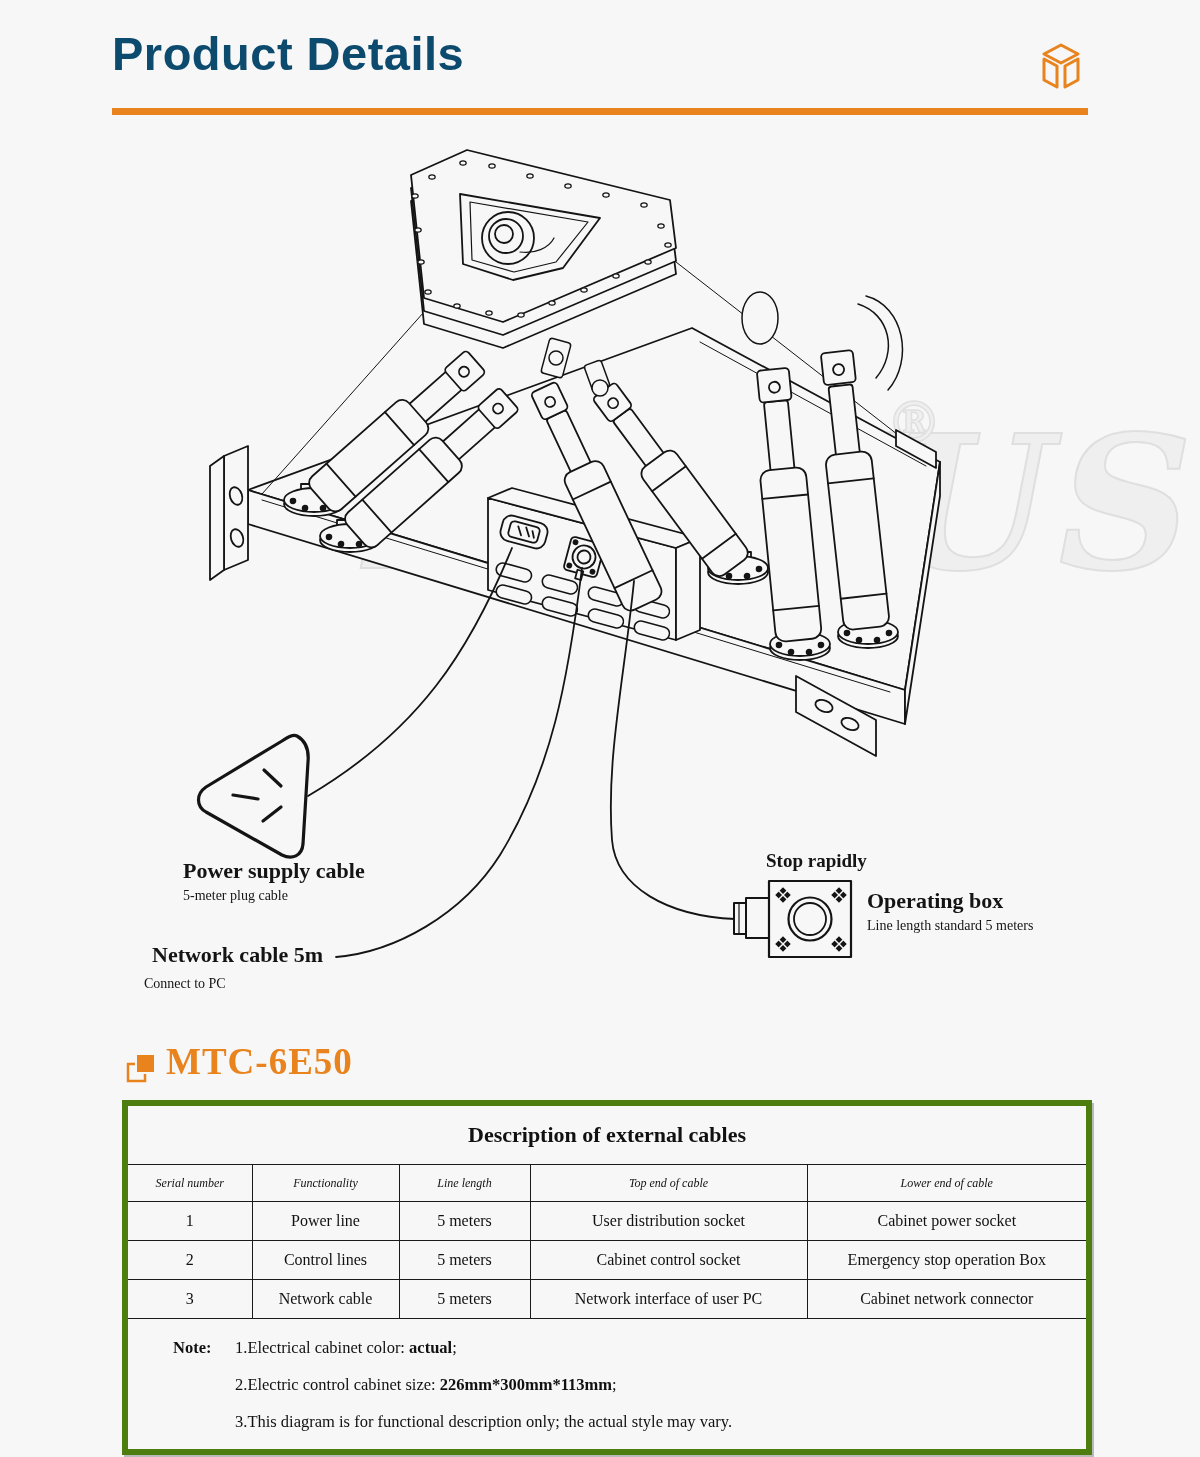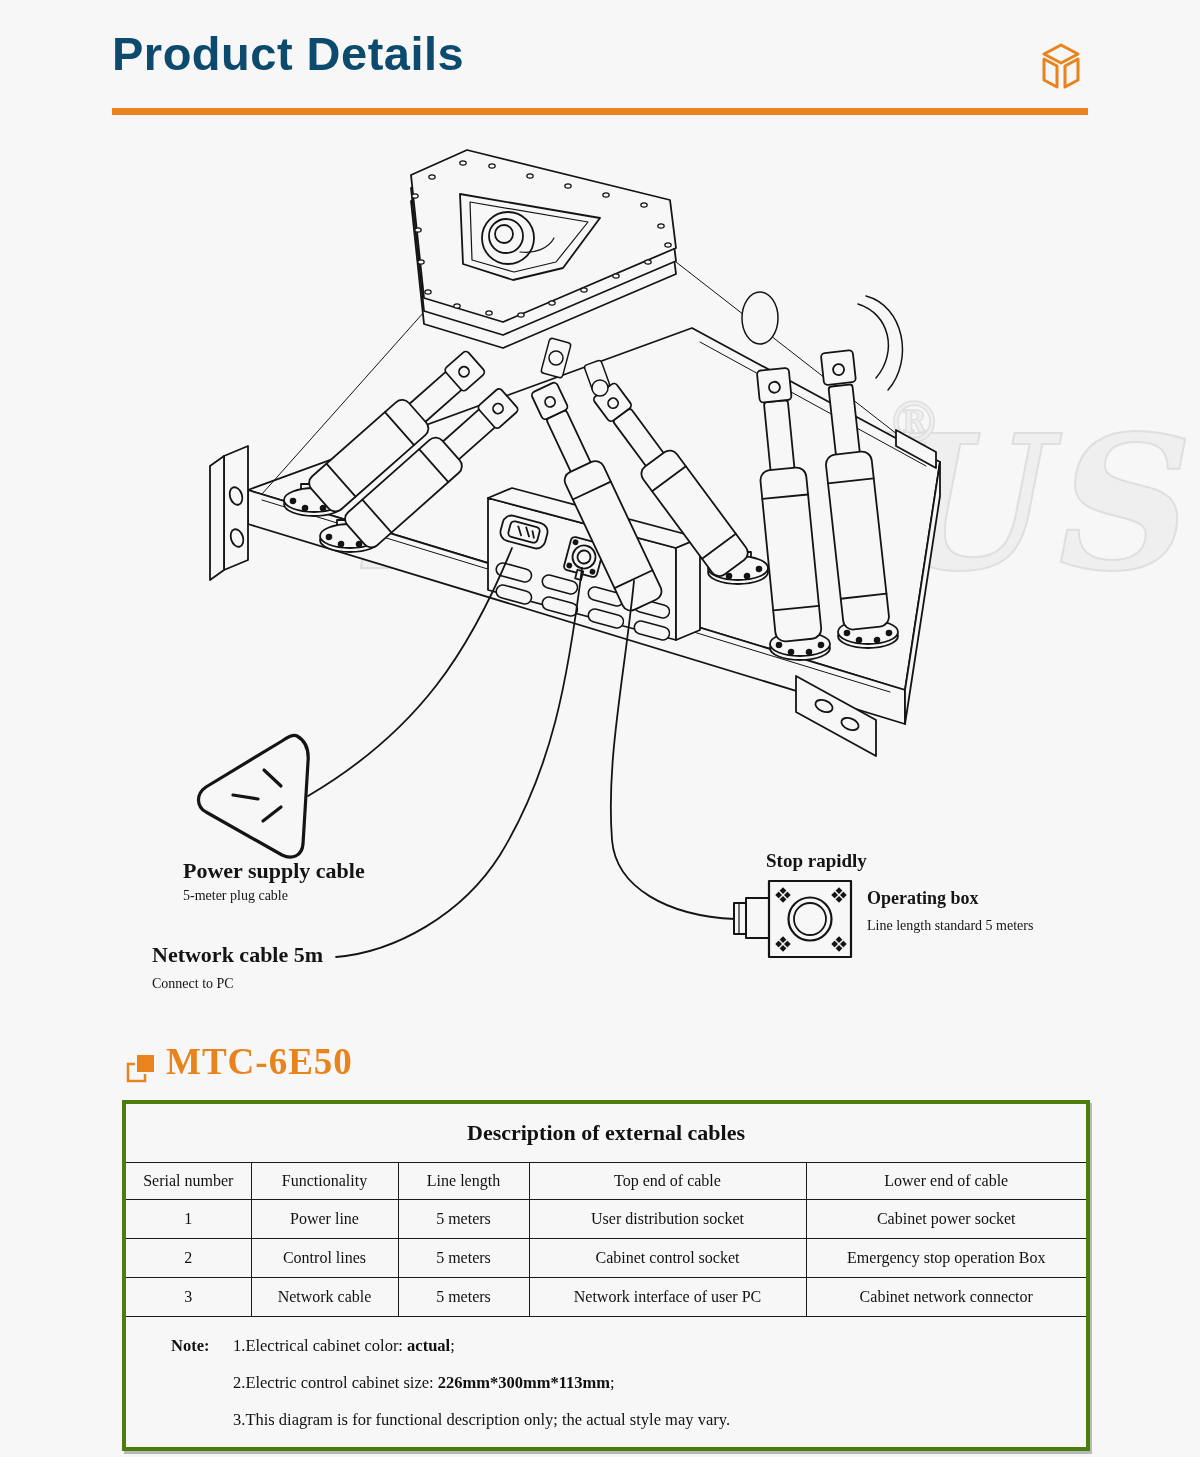--- a/index.html
+++ b/index.html
@@ -8,33 +8,33 @@
   
   .hdr-title{position:absolute;left:112px;top:26px;font-family:"Liberation Sans","DejaVu Sans",sans-serif;
              font-weight:700;font-size:47px;letter-spacing:.5px;color:#0c4a6e;}
   .hdr-rule{position:absolute;left:112px;top:108px;width:976px;height:7px;background:#e8831d;}
   .hdr-icon{position:absolute;left:1036px;top:42px;}
   
   .lbl{position:absolute;white-space:nowrap;}
   .lbl-b{font-weight:700;font-size:22px;}
   .lbl-r{font-size:14px;}
   .stop-lbl{font-weight:700;font-size:19px;}
-  .op-title{font-weight:700;font-size:18px;}
+  .op-title{font-weight:700;font-size:22px;}
   
   .model-icon{position:absolute;left:126px;top:1051px;}
   .model-title{position:absolute;left:166px;top:1040px;font-weight:700;font-size:37px;
                color:#e8831d;letter-spacing:1px;}
   
   .cable-table{position:absolute;left:122px;top:1100px;width:964px;border-collapse:collapse;
                background:#f7f7f7;table-layout:fixed;}
   .cable-table th,.cable-table td{border:1px solid #1a1a1a;text-align:center;
                font-family:"Liberation Serif","DejaVu Serif",serif;color:#111;}
-  .cable-table{border:4px solid #4d7c0f;box-shadow:2px 3px 0 rgba(0,0,0,.25);}
+  .cable-table{border:6px solid #4d7c0f;box-shadow:2px 3px 0 rgba(0,0,0,.25);}
   .t-title{height:56px;font-size:22px;font-weight:700;}
-  .t-head th{height:34px;font-size:16px;font-weight:400;}
+  .t-head th{height:34px;font-size:12px;font-weight:400;font-style:italic;}
   .t-row td{height:36px;font-size:16px;font-weight:400;}
   .t-note{height:128px;text-align:left !important;vertical-align:middle;}
   .note-grid{display:grid;grid-template-columns:62px auto;padding-left:44px;font-size:16.5px;}
   .note-label{font-weight:700;line-height:37px;}
   .note-items div{line-height:37px;}
   .note-items b{font-weight:700;}
   svg{display:block;}
   .abs{position:absolute;}
 </style>
 </head>
@@ -310,21 +310,21 @@
             <line x1="843" y1="940" x2="835" y2="948"></line>
         </g>
       </g>
     </g>
   </svg>
 
   <div class="lbl lbl-b" style="left:183px;top:858px">Power supply cable</div>
   <div class="lbl lbl-r" style="left:183px;top:888px">5-meter plug cable</div>
 
   <div class="lbl lbl-b" style="left:152px;top:942px">Network cable 5m</div>
-  <div class="lbl lbl-r" style="left:152px;top:976px">Connect to PC</div>
+  <div class="lbl lbl-r" style="left:144px;top:976px">Connect to PC</div>
 
   <div class="lbl stop-lbl" style="left:766px;top:850px">Stop rapidly</div>
   <div class="lbl op-title" style="left:867px;top:888px">Operating box</div>
   <div class="lbl lbl-r" style="left:867px;top:918px">Line length standard 5 meters</div>
 
   <div class="model-icon">
     <svg width="32" height="34" viewBox="0 0 32 34">
       <rect x="2" y="13" width="17" height="17" fill="none" stroke="#e8831d" stroke-width="2.5"></rect>
       <rect x="10" y="3" width="19" height="19" fill="#e8831d" stroke="#f7f7f7" stroke-width="2"></rect>
     </svg>

